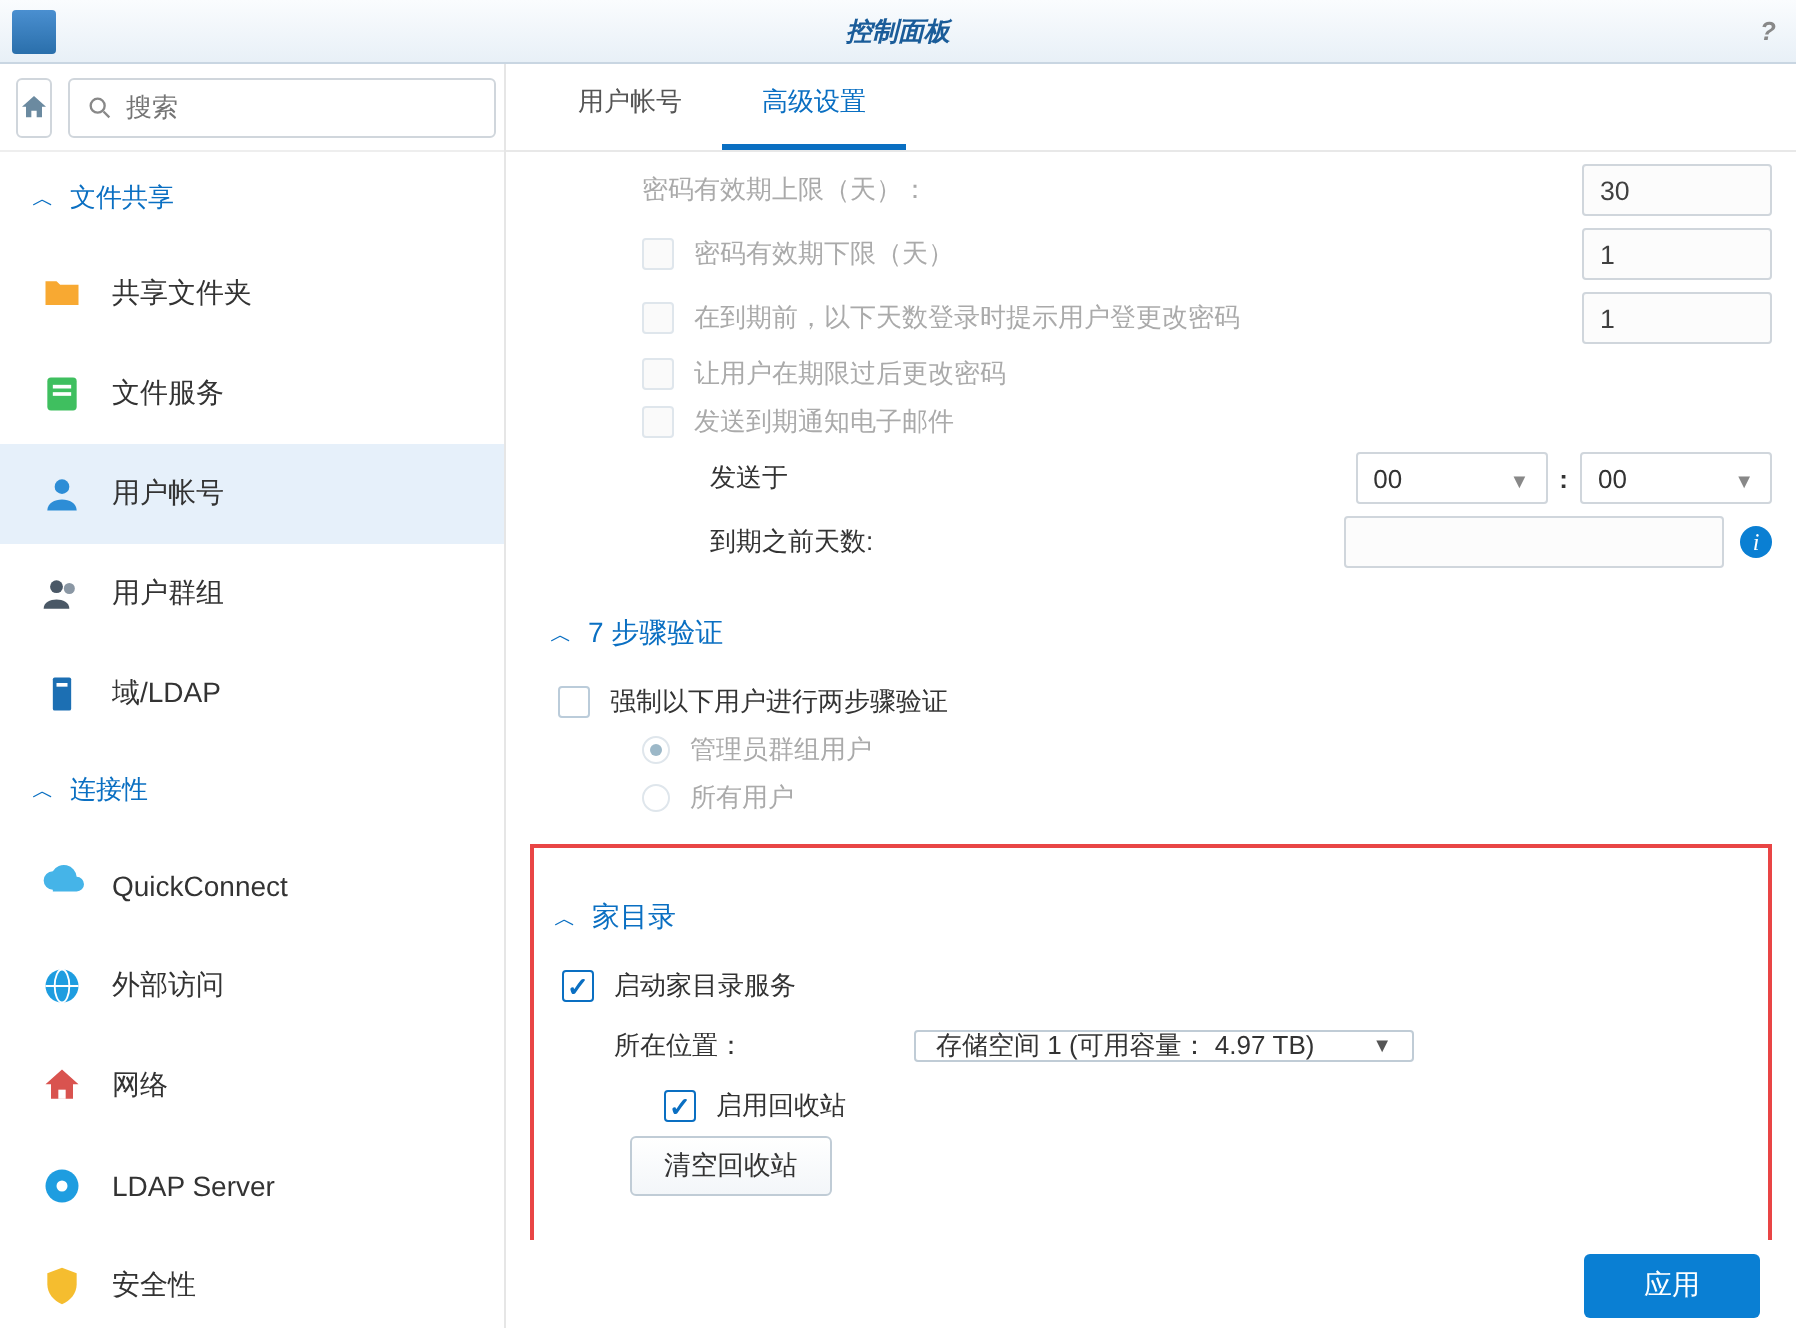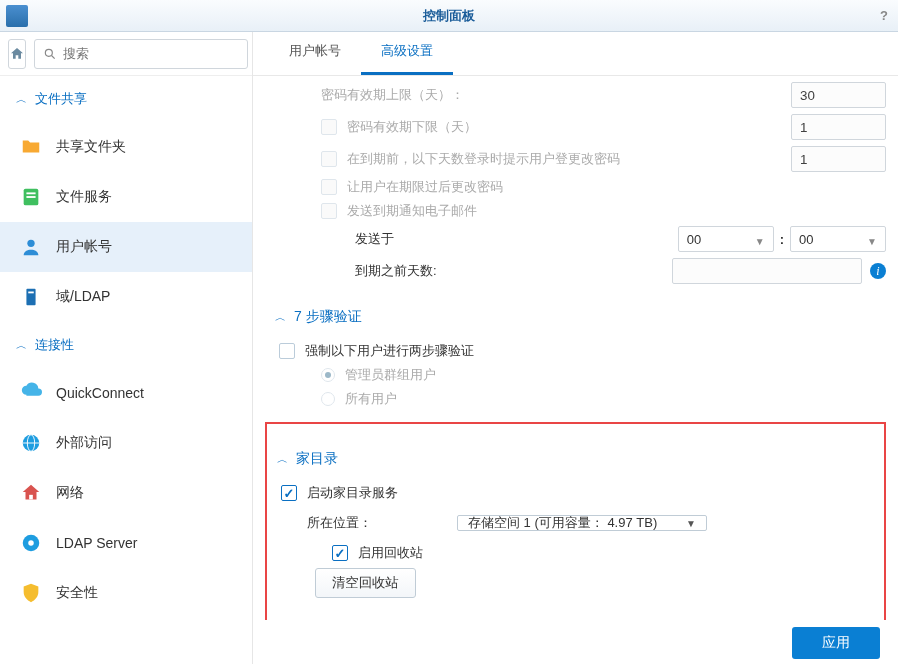--- a/index.html
+++ b/index.html
@@ -1,18 +1,18 @@
 <!DOCTYPE html>
 <html><head>
 <meta charset="utf-8">
 <style>
 * { box-sizing: border-box; margin: 0; padding: 0; }
 body { font-family: "Microsoft YaHei", Arial, sans-serif; font-size: 13px; color: #333; background: #fff; width: 898px; height: 664px; overflow: hidden; position: relative; }
 
-.titlebar { height: 32px; background: linear-gradient(#fafcfe, #e8f0f7); border-bottom: 1px solid #c9d6e2; display: flex; align-items: center; justify-content: center; position: relative; color: #1a5c99; font-weight: bold; }
+.titlebar { height: 32px; background: linear-gradient(#fafcfe, #e8f0f7); border-bottom: 1px solid #c9d6e2; display: flex; align-items: center; justify-content: center; position: relative; color: #1a5c99; font-weight: bold; font-style: italic; }
 .titlebar .app-icon { position: absolute; left: 6px; width: 22px; height: 22px; background: linear-gradient(#4a8fd0,#2a6fab); border-radius: 2px; }
 .titlebar .help-icon { position: absolute; right: 10px; color: #888; cursor: pointer; }
 
 .shell { display: flex; height: calc(100% - 32px); }
 
 .sidebar { width: 253px; border-right: 1px solid #e6e6e6; display: flex; flex-direction: column; }
 .topbar { height: 44px; display: flex; align-items: center; padding: 0 8px; gap: 8px; border-bottom: 1px solid #eee; }
 .home-btn { width: 32px; height: 30px; border: 1px solid #d0d6dc; border-radius: 3px; display: flex; align-items: center; justify-content: center; color: #6b8aa0; cursor: pointer; background: #fff; }
 .search-wrap { flex: 1; display: flex; align-items: center; border: 1px solid #d0d6dc; border-radius: 3px; height: 30px; padding: 0 8px; background: #fff; }
 .search-wrap .mag { color: #888; margin-right: 6px; }
@@ -122,20 +122,30 @@
             <svg width="22" height="22" viewBox="0 0 24 24">
               <circle cx="12" cy="8" r="4" fill="#2d8dd6"></circle>
               <path fill="#2d8dd6" d="M4 21c0-4 4-6 8-6s8 2 8 6z"></path>
             </svg>
           </span>
         <span>用户帐号</span>
       </div>
       <div class="nav-item">
         <span class="nav-icon">
             <svg width="22" height="22" viewBox="0 0 24 24">
+              <circle cx="9" cy="8" r="3.5" fill="#4a5866"></circle>
+              <circle cx="16" cy="9" r="3" fill="#8a97a4"></circle>
+              <path fill="#4a5866" d="M2 20c0-3.5 3.5-5 7-5s7 1.5 7 5z"></path>
+            </svg>
+          </span>
+        <span>用户群组</span>
+      </div>
+      <div class="nav-item">
+        <span class="nav-icon">
+            <svg width="22" height="22" viewBox="0 0 24 24">
               <rect x="7" y="3" width="10" height="18" rx="1" fill="#1c6fb3"></rect>
               <rect x="9" y="6" width="6" height="2" fill="#fff"></rect>
             </svg>
           </span>
         <span>域/LDAP</span>
       </div>
 
       <div class="nav-header">
         <span class="chev">︿</span>
         <span>连接性</span>

